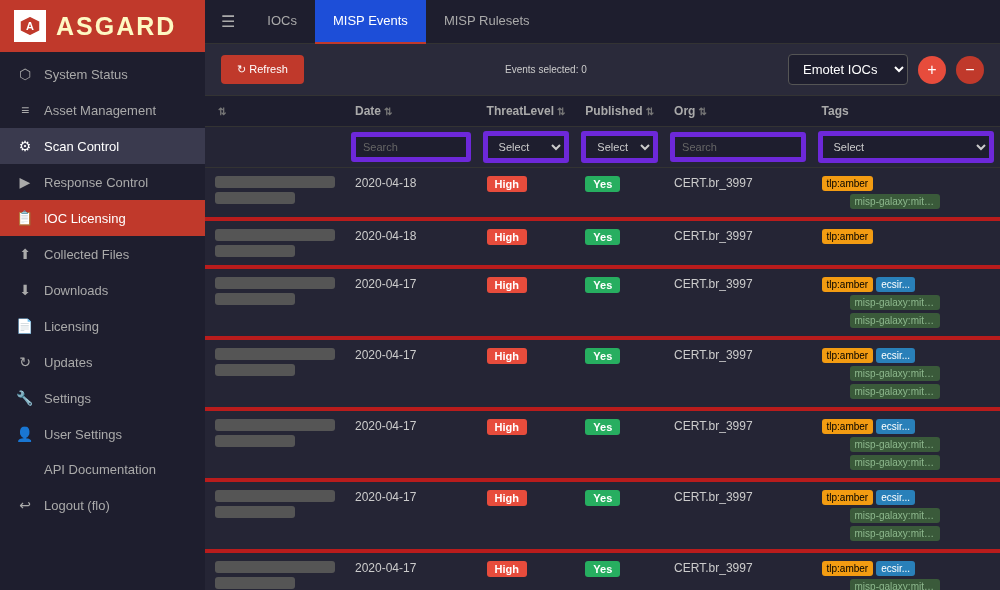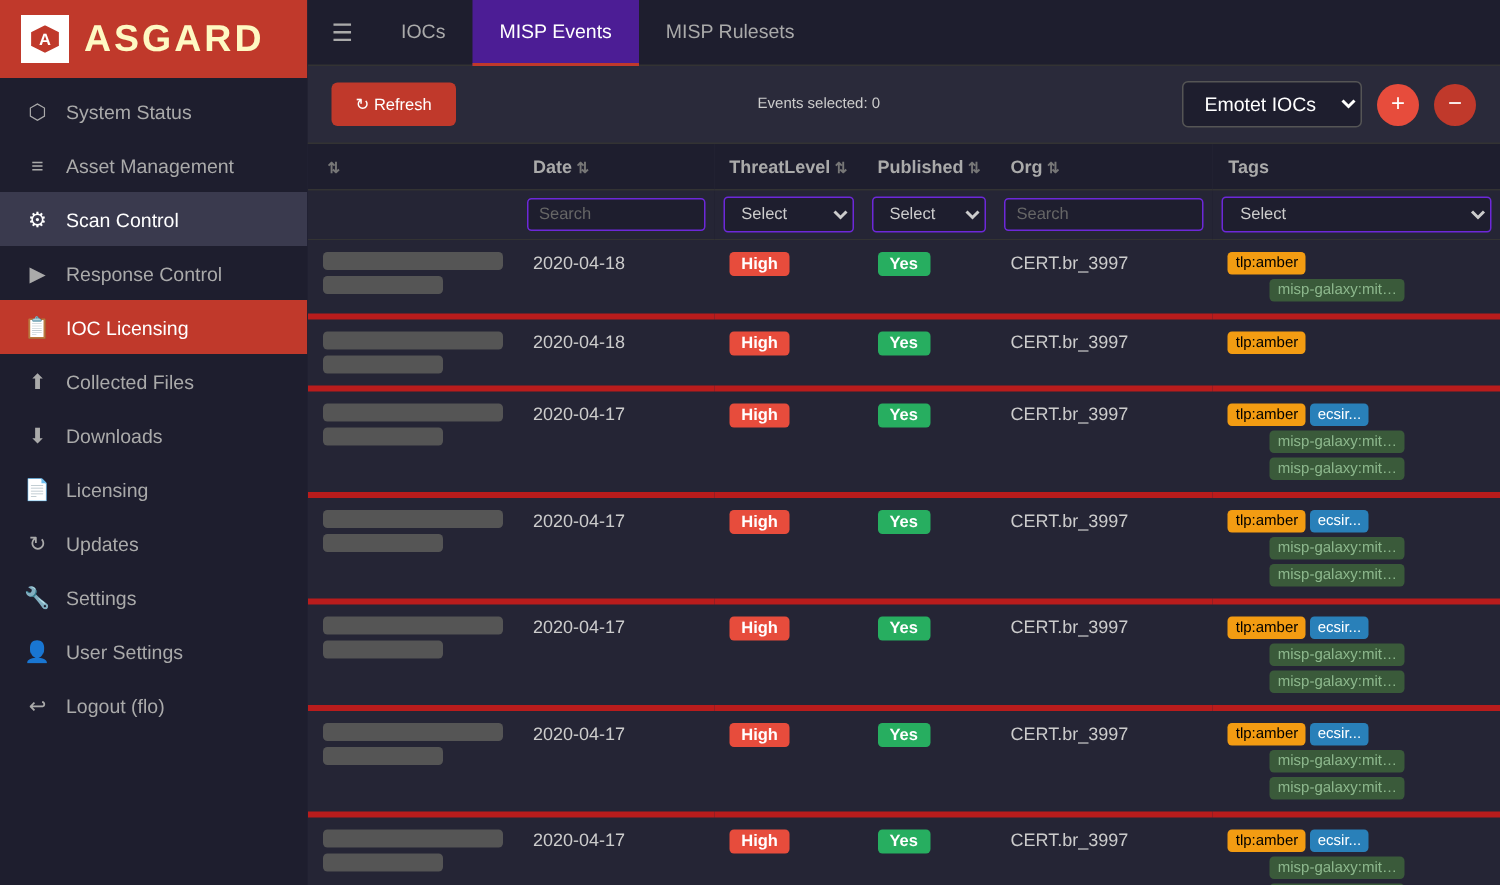--- a/index.html
+++ b/index.html
@@ -109,21 +109,21 @@
       padding: 0 18px;
       height: 44px;
       display: flex;
       align-items: center;
       color: #aaa;
       cursor: pointer;
       font-size: 13px;
       border-bottom: 2px solid transparent;
     }
     .tab.active {
-      background: #4c1d95;
+      background: #1d4ed8;
       color: #fff;
       border-bottom: 2px solid #c0392b;
     }
 
     
     .toolbar {
       background: #2a2a3a;
       display: flex;
       align-items: center;
       padding: 10px 16px;
@@ -214,21 +214,21 @@
       background: #252535;
       border-bottom: 1px solid #333;
     }
     thead .sort-icon {
       color: #777;
       font-size: 10px;
       margin-left: 3px;
     }
     .filter-input, .filter-select {
       background: #1e1e2e;
-      border: 1px solid #6d28d9;
+      border: 5px solid #6d28d9;
       color: #ccc;
       padding: 4px 7px;
       border-radius: 3px;
       font-size: 11px;
       width: 100%;
     }
     .filter-input::placeholder { color: #666; }
 
     tbody tr {
       border-bottom: 4px solid #b91c1c;
@@ -365,20 +365,24 @@
   </div>
       <div class="nav-item">
     <span class="icon">🔧</span>
     <span class="nav-label">Settings</span>
   </div>
       <div class="nav-item">
     <span class="icon">👤</span>
     <span class="nav-label">User Settings</span>
   </div>
       <div class="nav-item">
+    <span class="icon"></span>
+    <span class="nav-label">API Documentation</span>
+  </div>
+      <div class="nav-item">
     <span class="icon">↩</span>
     <span class="nav-label">Logout (flo)</span>
   </div>
     </div>
 </nav>
 
 <div class="main">
 
   <div class="topbar">
     <span class="topbar-hamburger">☰</span>

